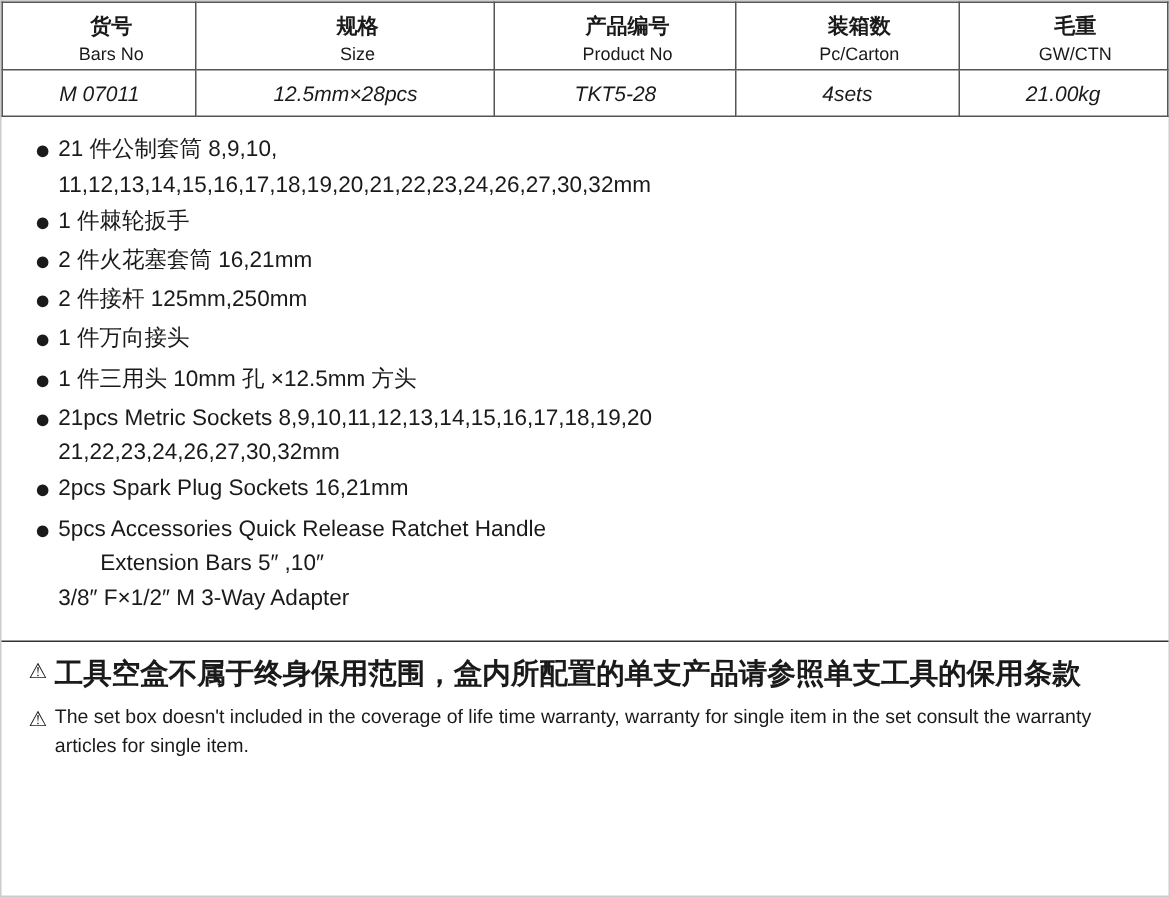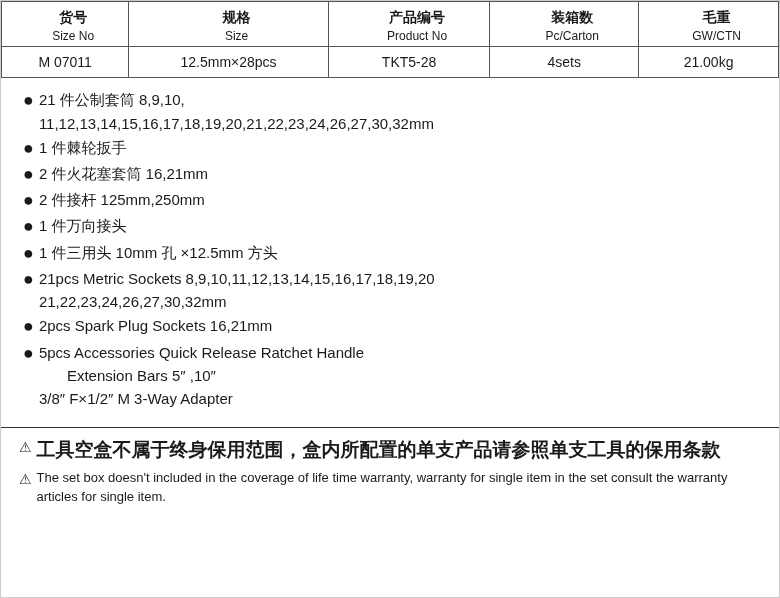--- a/index.html
+++ b/index.html
@@ -49,20 +49,21 @@
       display: block;
       font-size: 12px;
     }
 
     .header-table td {
       border: 1px solid #555;
       text-align: center;
       padding: 7px 4px;
       font-size: 14px;
       font-weight: normal;
+      font-style: italic;
     }
 
     
     .content {
       padding: 10px 18px 10px 22px;
     }
 
     .item-list {
       list-style: none;
       padding: 0;
@@ -126,21 +127,21 @@
 </head>
 <body>
 
 <div class="container">
 
   <table class="header-table">
     <thead>
       <tr id="header-row">
           <th>
             <span class="zh">货号</span>
-            <span class="en">Size No</span>
+            <span class="en">Bars No</span>
           </th>
           <th>
             <span class="zh">规格</span>
             <span class="en">Size</span>
           </th>
           <th>
             <span class="zh">产品编号</span>
             <span class="en">Product No</span>
           </th>
           <th>

